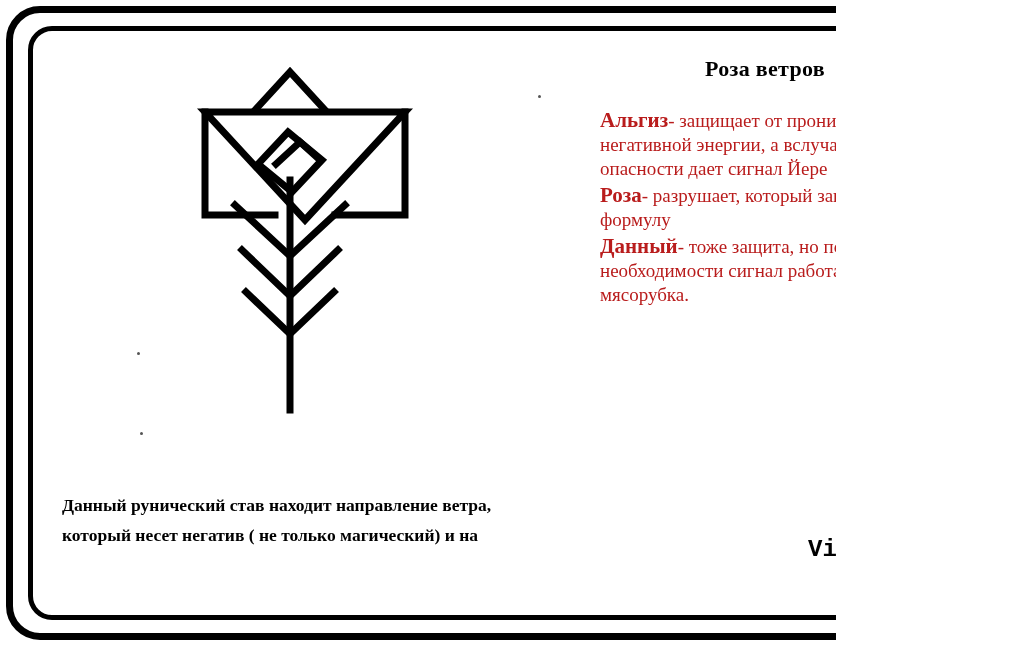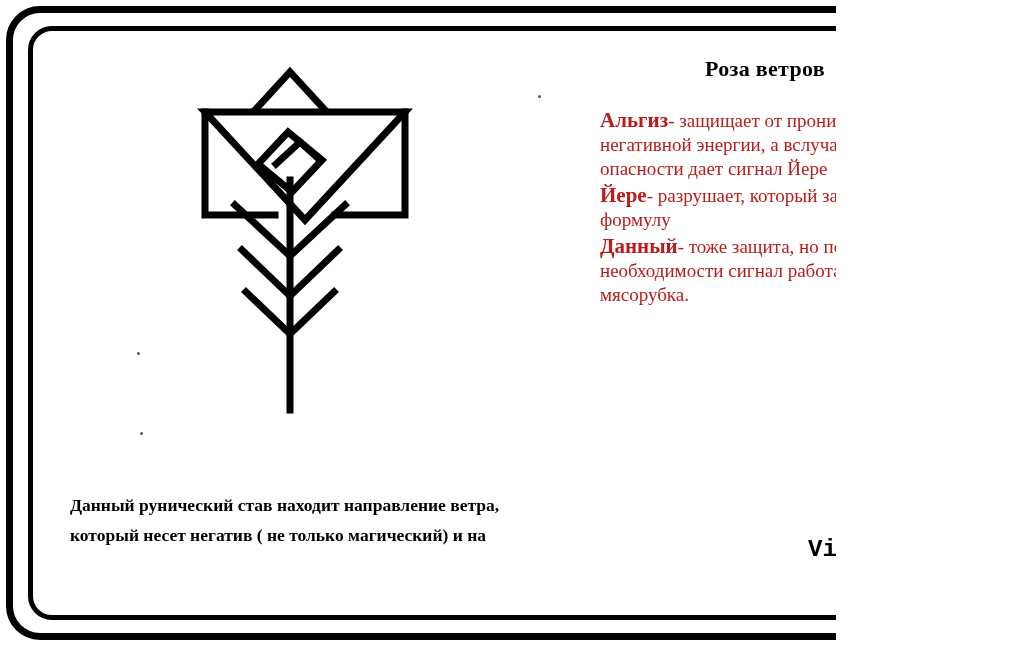--- a/index.html
+++ b/index.html
@@ -74,21 +74,20 @@
   
   #description {
     position: absolute;
     left: 62px;
     top: 490px;
     width: 500px;
     font-size: 17.5px;
     font-weight: bold;
     line-height: 30px;
     color: #000000;
-    margin-left: 8px;
   }
   #signature {
     position: absolute;
     left: 808px;
     top: 536px;
     font-size: 24px;
     font-weight: bold;
     font-family: Liberation Mono, monospace;
   }
   .dot {
@@ -138,21 +137,21 @@
   </div>
 
   <div id="notes">
     <div id="notes-title">Роза ветров</div>
 
     <div class="note-line note-para">
       <span class="note-term">Альгиз</span><span>- защищает от проникновения негативной энергии, а вслучае опасности дает сигнал Йере</span>
     </div>
 
     <div class="note-line note-para">
-      <span class="note-term">Йере</span><span>- разрушает, который заводит формулу</span>
+      <span class="note-term">Роза</span><span>- разрушает, который заводит формулу</span>
     </div>
 
     <div class="note-line note-para">
       <span class="note-term">Данный</span><span>- тоже защита, но по необходимости сигнал работать как мясорубка.</span>
     </div>
   </div>
 
   <div id="description">
     <div>Данный рунический став находит направление ветра,</div>
     <div>который несет негатив  ( не только магический)  и на</div>

